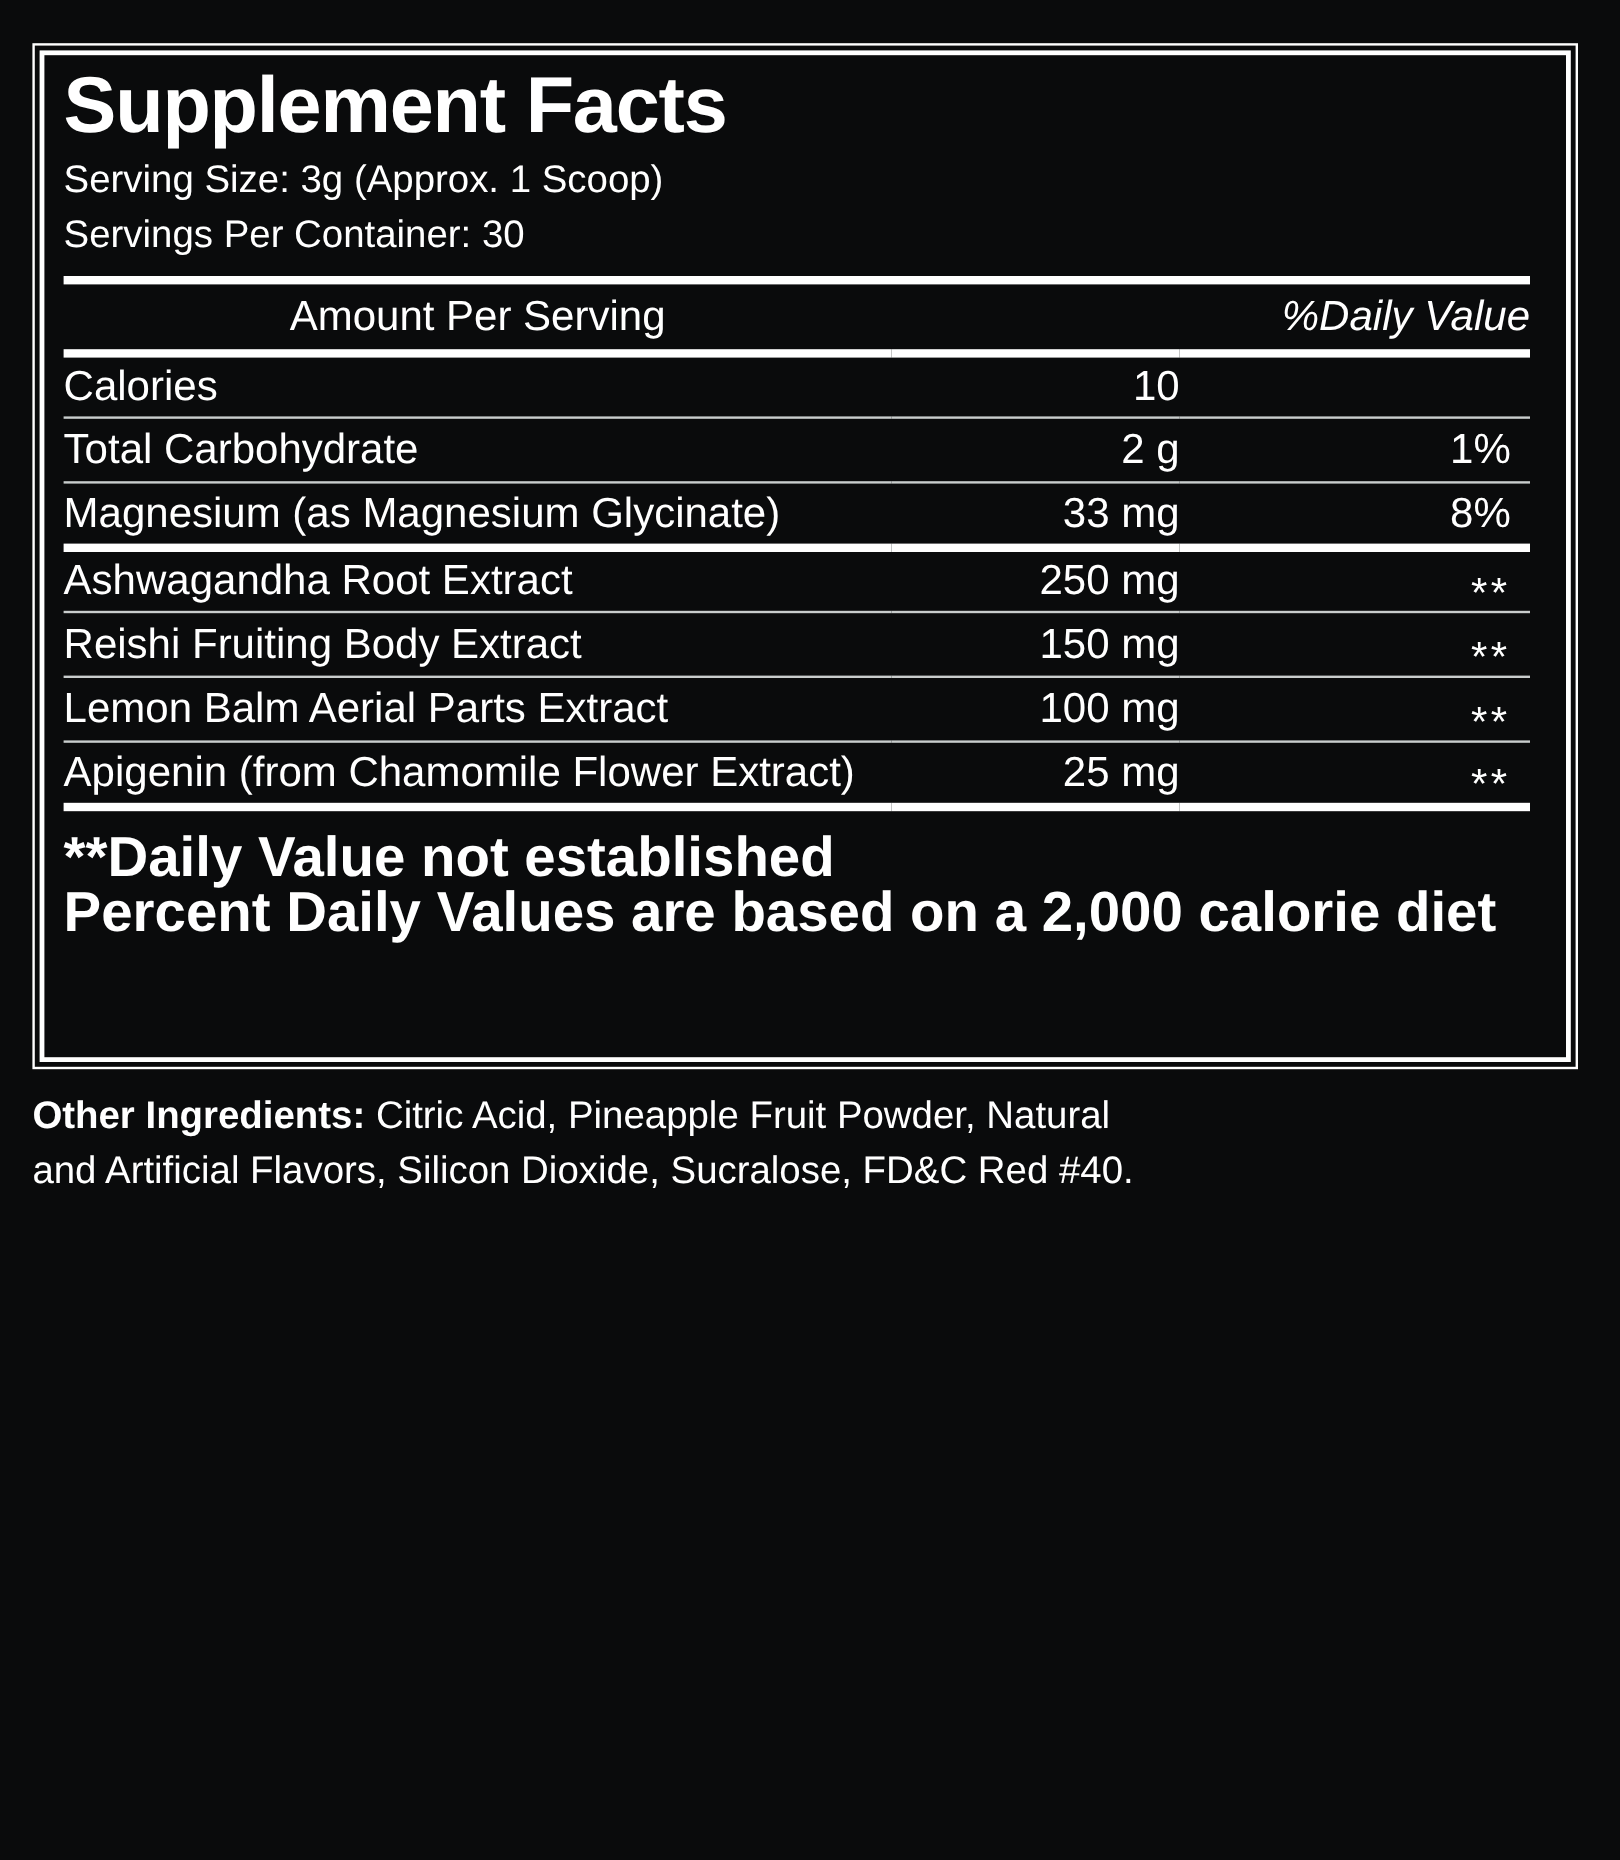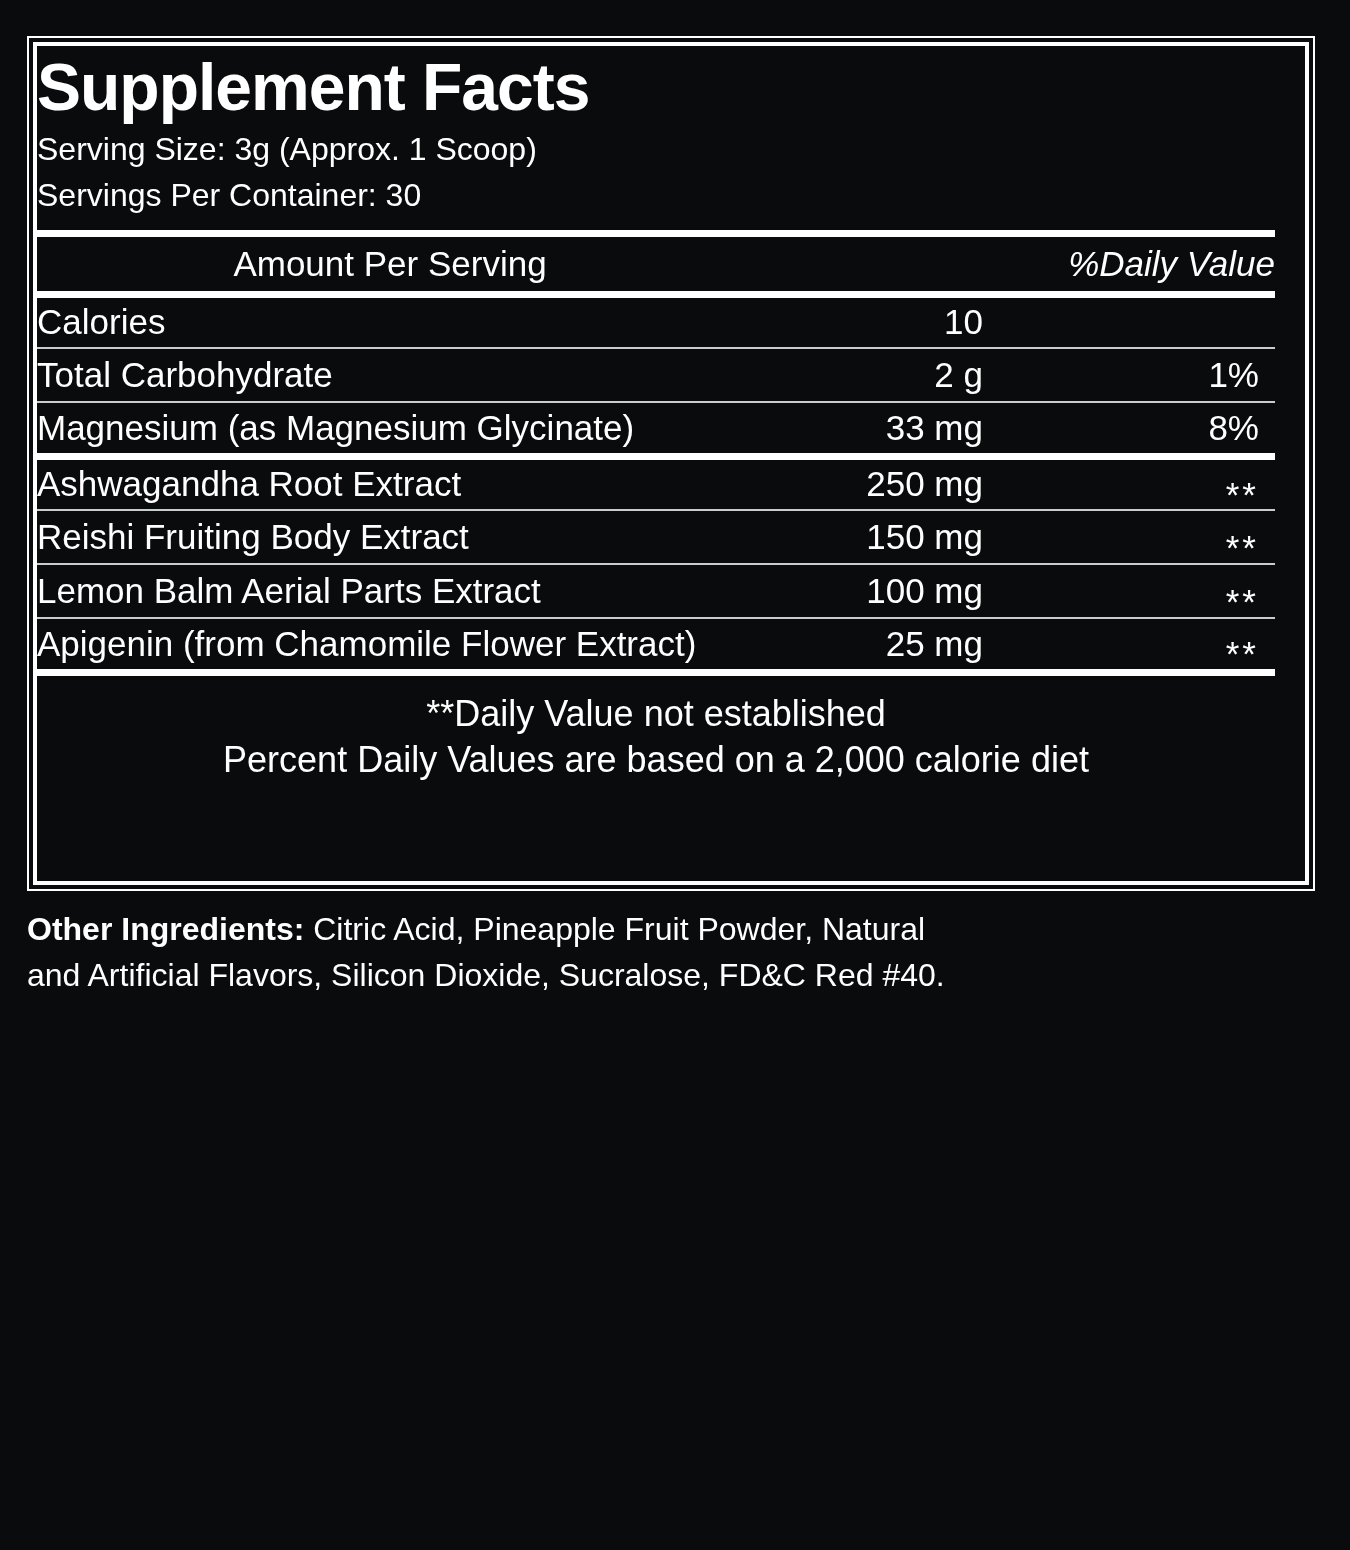--- a/index.html
+++ b/index.html
@@ -14,21 +14,21 @@
   .facts-box {
     position:absolute;
     left:27px; top:36px;
     width:1288px; height:855px;
     border:2px solid #ffffff;
   }
   .facts-inner {
     position:absolute;
     inset:4px;
     border:4px solid #ffffff;
-    padding:8px 30px 0 0;
+    padding:8px 30px 0 16px;
     overflow:hidden;
   }
   .sf-title {
     font-size:66px;
     font-weight:700;
     letter-spacing:-1px;
     line-height:66px;
     margin-bottom:6px;
   }
   .serving-line {
@@ -65,24 +65,23 @@
   td.amount { text-align:right; }
   td.dv { text-align:right; padding-right:16px; }
   .asterisks {
     position:relative;
     top:0.30em;
     letter-spacing:3px;
     display:inline-block;
   }
   .footnotes {
     margin-top:15px;
-    font-size:36px;
-    font-weight:400;
+    font-size:47px;
+    font-weight:700;
     line-height:46px;
-    text-align:center;
   }
   .other-ingredients {
     position:absolute;
     left:27px; top:906px;
     width:1260px;
     font-size:32px;
     font-weight:500;
     line-height:46px;
   }
   .other-ingredients b { font-weight:700; }

